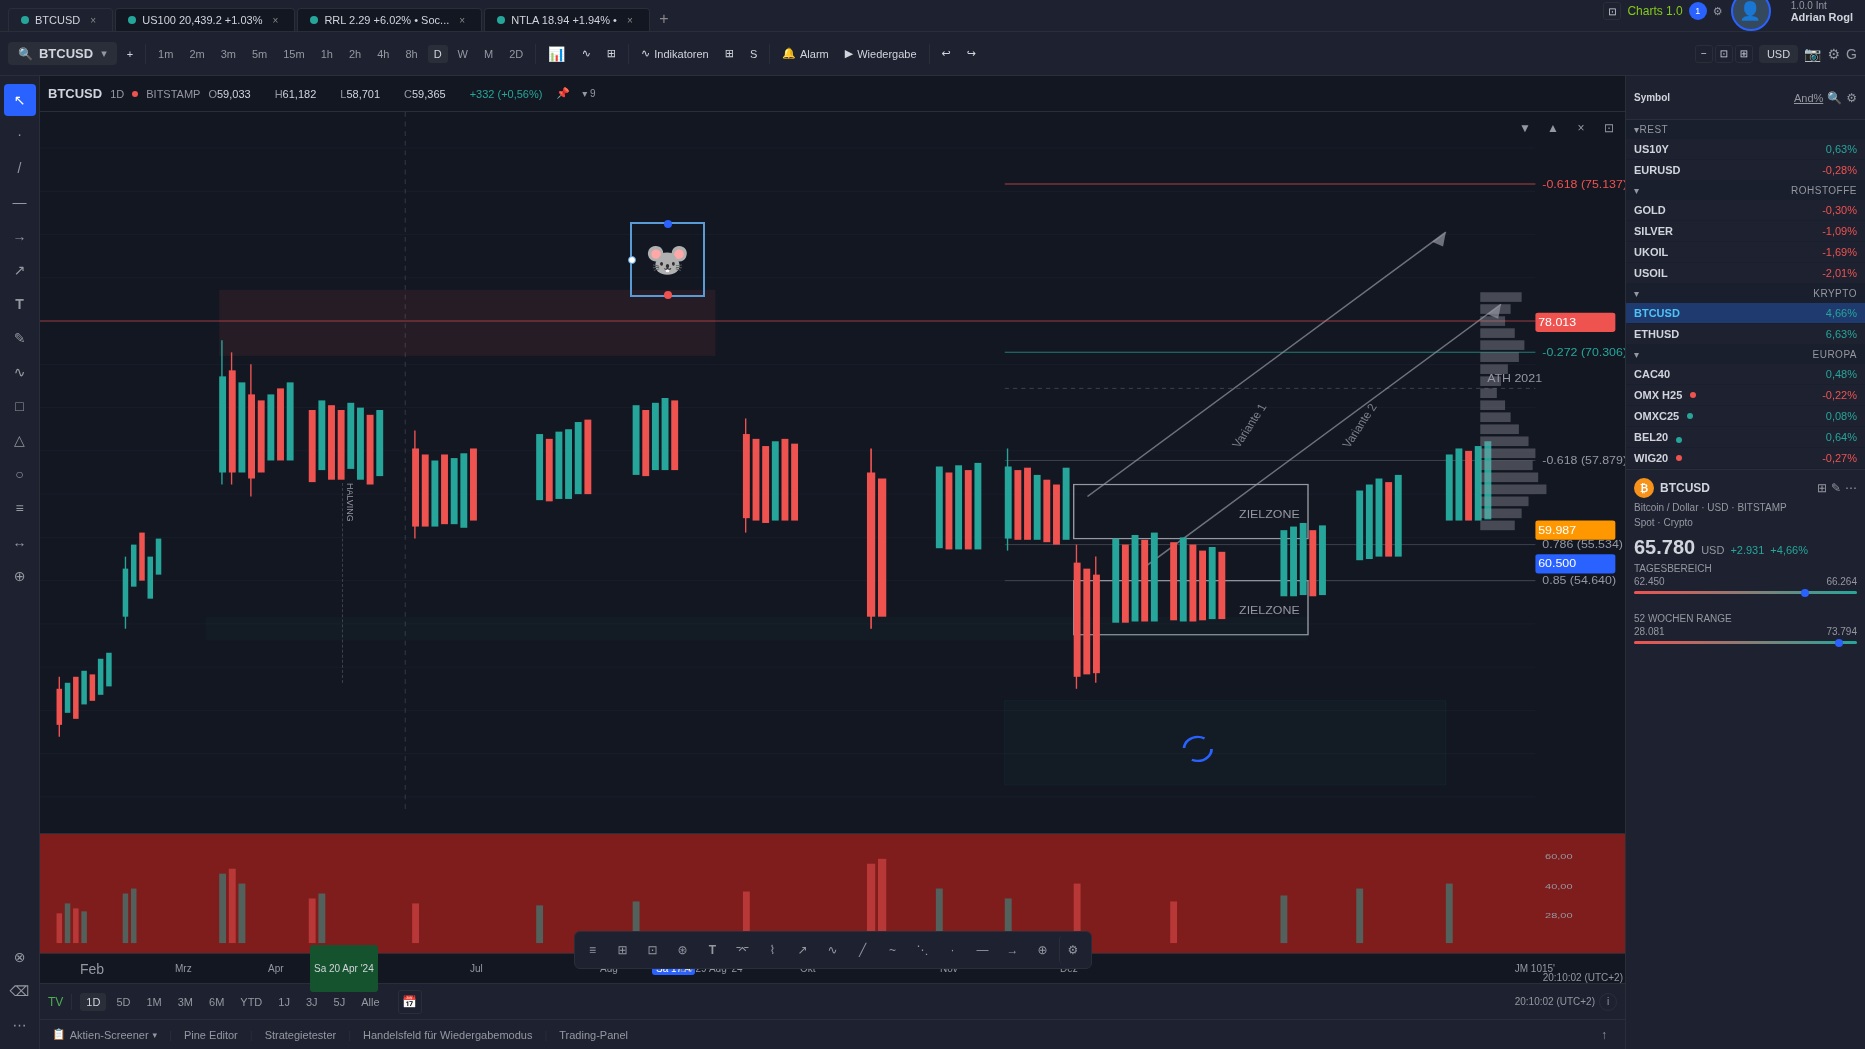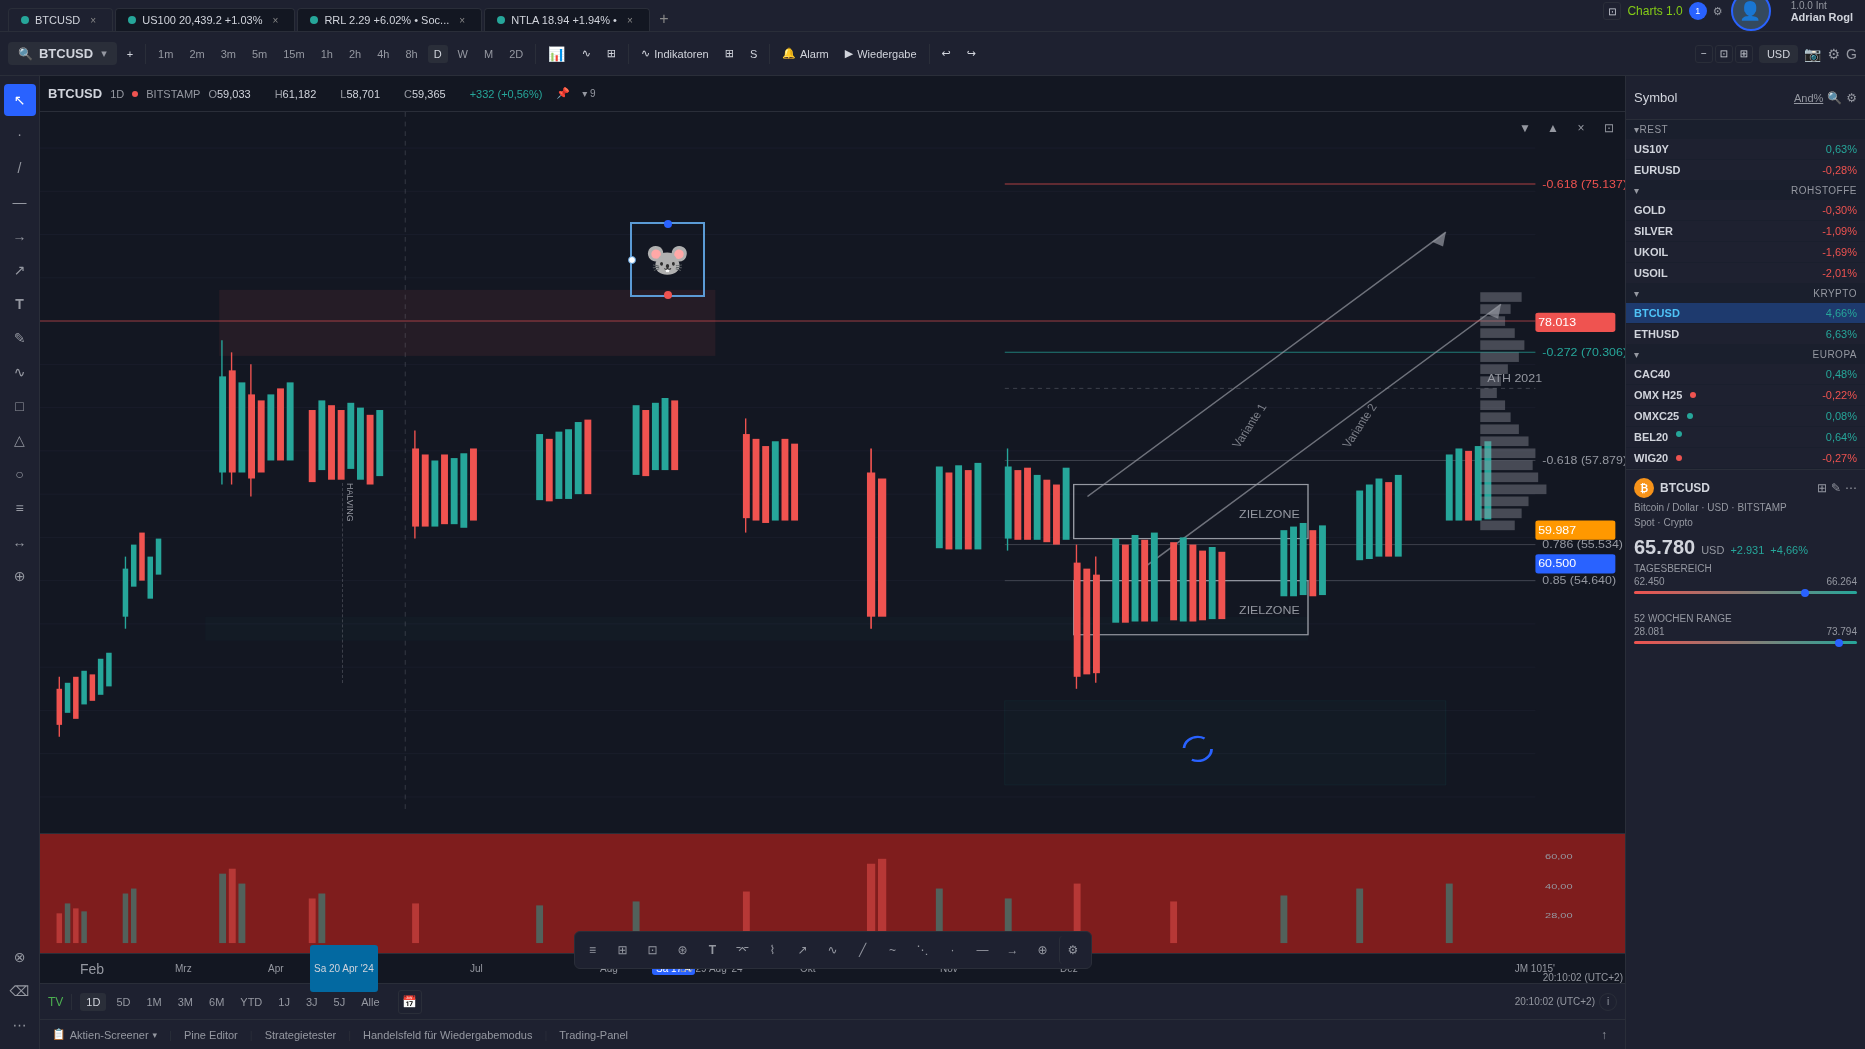--- a/index.html
+++ b/index.html
@@ -561,21 +561,21 @@
         <div class="bottom-tool" title="H-Line">—</div>
         <div class="bottom-tool" title="Ray">→</div>
         <div class="bottom-tool" title="Zoom">⊕</div>
         <div class="bottom-tool" title="Settings" style="border-left:1px solid #2a2e39;">⚙</div>
       </div>
 
       <div class="time-scale" style="position:relative; height:30px; display:flex; align-items:center;">
         <span style="position:absolute; left:40px; font-size:14px; color:#9598a1;">Feb</span>
         <span style="position:absolute; left:135px; font-size:10px; color:#9598a1;">Mrz</span>
         <span style="position:absolute; left:228px; font-size:10px; color:#9598a1;">Apr</span>
-        <span style="position:absolute; left:270px; font-size:10px; background:#0369a1; color:#d1d4dc; padding:18px 4px; border-radius:3px;">Sa 20 Apr '24</span>
+        <span style="position:absolute; left:270px; font-size:10px; background:#14532d; color:#d1d4dc; padding:18px 4px; border-radius:3px;">Sa 20 Apr '24</span>
         <span style="position:absolute; left:430px; font-size:10px; color:#9598a1;">Jul</span>
         <span style="position:absolute; left:560px; font-size:10px; color:#9598a1;">Aug</span>
         <span style="position:absolute; left:612px; font-size:10px; background:#2962ff; color:white; padding:1px 4px; border-radius:3px;">Sa 17 A</span>
         <span style="position:absolute; left:640px; font-size:10px; color:#9598a1;">Do 29 Aug '24</span>
         <span style="position:absolute; left:760px; font-size:10px; color:#9598a1;">Okt</span>
         <span style="position:absolute; left:900px; font-size:10px; color:#9598a1;">Nov</span>
         <span style="position:absolute; left:1020px; font-size:10px; color:#9598a1;">Dez</span>
         <span style="position:absolute; right:70px; font-size:10px; color:#9598a1;">JM 1015'</span>
         <div style="position:absolute; right:0; bottom:0;">
           <span style="font-size:10px; color:#9598a1; padding:2px;">20:10:02 (UTC+2)</span>
@@ -624,21 +624,21 @@
         </div>
         <div style="margin-left:auto; display:flex; align-items:center; gap:4px;">
           <div style="width:18px; height:18px; display:flex; align-items:center; justify-content:center; font-size:12px; cursor:pointer; color:#9598a1;">↑</div>
         </div>
       </div>
     </div>
 
     <div class="right-panel">
       <div class="right-panel-header">
         <div style="display:flex; align-items:center; gap:4px;">
-          <span style="font-size:13px; font-weight:400; color:#d1d4dc;">Symbol</span>
+          <span style="font-size:10px; font-weight:700; color:#d1d4dc;">Symbol</span>
         </div>
         <div style="display:flex; align-items:center; gap:4px;">
           <span style="font-size:11px; color:#9598a1;text-decoration:underline;">And%</span>
           <div style="font-size:12px; cursor:pointer; color:#9598a1;">🔍</div>
           <div style="font-size:12px; cursor:pointer; color:#9598a1;">⚙</div>
         </div>
       </div>
 
       <div class="watchlist-section">
 
@@ -706,21 +706,21 @@
           <span class="watchlist-change negative">-0,22%</span>
         </div>
         <div class="watchlist-item">
           <div style="display:flex; align-items:center; gap:4px;">
             <span class="watchlist-symbol">OMXC25</span>
             <div class="watchlist-dot positive"></div>
           </div>
           <span class="watchlist-change positive">0,08%</span>
         </div>
         <div class="watchlist-item">
-          <div style="display:flex; align-items:flex-start; gap:4px;">
+          <div style="display:flex; align-items:flex-end; gap:4px;">
             <span class="watchlist-symbol">BEL20</span>
             <div class="watchlist-dot positive"></div>
           </div>
           <span class="watchlist-change positive">0,64%</span>
         </div>
         <div class="watchlist-item">
           <div style="display:flex; align-items:center; gap:4px;">
             <span class="watchlist-symbol">WIG20</span>
             <div class="watchlist-dot negative"></div>
           </div>

